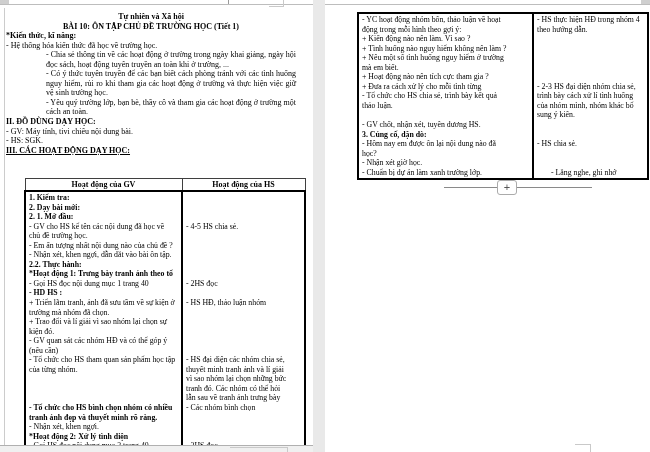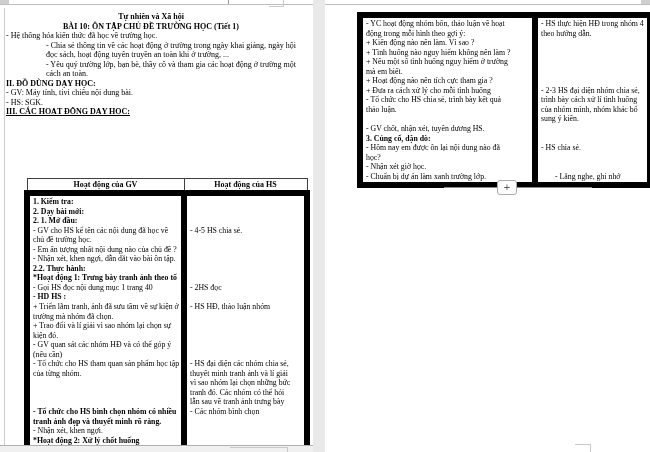--- a/index.html
+++ b/index.html
@@ -35,21 +35,21 @@
   .ln.b{font-weight:bold;}
   .ln.u{text-decoration:underline;}
   .ln.c{text-align:center;white-space:normal;}
   .ln.j{white-space:normal;text-align:justify;padding-left:40px;}
   .ln.i{padding-left:14px;}
 
   
   .doc-table{position:absolute;border-collapse:collapse;table-layout:fixed;}
   .doc-table th{border:1px solid #3f3f3f;font-weight:bold;font-size:8px;height:11px;
                 line-height:11px;padding:0;text-align:center;color:#000;}
-  .doc-table td{border:6px solid #000000;vertical-align:top;padding:1px 1px 1px 3px;overflow:hidden;}
+  .doc-table td{border:2px solid #000000;vertical-align:top;padding:1px 1px 1px 3px;overflow:hidden;}
   .doc-table td .ln{font-size:7.8px;}
   .t1{left:24px;top:173px;width:280px;border-radius:23px;}
   .t1 .col-gv{width:157px;} .t1 .col-hs{width:123px;}
   .t2{left:357px;top:12px;width:290px;}
   .t2 .col-gv{width:175px;} .t2 .col-hs{width:115px;}
 
   
   .divider{position:absolute;left:444px;top:179px;width:148px;height:16px;
            display:flex;align-items:center;}
   .divider-line{border-top:1px solid #8a8a8a;height:0;}
@@ -68,22 +68,24 @@
   <div class="corner-tl"></div>
   <div class="corner-tr"></div>
   <div class="prev-edge-left"></div>
   <div class="prev-edge-right"></div>
   <div class="prev-tick"></div>
 
   <div class="page page-left">
     <div class="intro">
         <div class="ln b c">Tự nhiên và Xã hội</div>
         <div class="ln b c">BÀI 10: ÔN TẬP CHỦ ĐỀ TRƯỜNG HỌC (Tiết 1)</div>
+        <div class="ln b">*Kiến thức, kĩ năng:</div>
         <div class="ln">- Hệ thống hóa kiến thức đã học về trường học.</div>
         <div class="ln j">- Chia sẻ thông tin về các hoạt động ở trường trong ngày khai giảng, ngày hội đọc sách, hoạt động tuyên truyền an toàn khi ở trường, ...</div>
+        <div class="ln j">- Có ý thức tuyên truyền để các bạn biết cách phòng tránh với các tình huống nguy hiểm, rủi ro khi tham gia các hoạt động ở trường và thực hiện việc giữ vệ sinh trường học.</div>
         <div class="ln j">- Yêu quý trường lớp, bạn bè, thầy cô và tham gia các hoạt động ở trường một cách an toàn.</div>
         <div class="ln b">II. ĐỒ DÙNG DẠY HỌC:</div>
         <div class="ln">- GV: Máy tính, tivi chiếu nội dung bài.</div>
         <div class="ln">- HS: SGK.</div>
         <div class="ln b u">III. CÁC HOẠT ĐỘNG DẠY HỌC:</div>
       </div>
 
     <table class="doc-table t1">
       <colgroup>
           <col class="col-gv">
@@ -116,21 +118,21 @@
               <div class="ln">- GV quan sát các nhóm HĐ và có thể góp ý</div>
               <div class="ln">(nếu cần)</div>
               <div class="ln">- Tổ chức cho HS tham quan sản phẩm học tập</div>
               <div class="ln">của từng nhóm.</div>
               <div class="ln">&nbsp;</div>
               <div class="ln">&nbsp;</div>
               <div class="ln">&nbsp;</div>
               <div class="ln b">- Tổ chức cho HS bình chọn nhóm có nhiều</div>
               <div class="ln b">tranh ảnh đẹp và thuyết minh rõ ràng.</div>
               <div class="ln">- Nhận xét, khen ngợi.</div>
-              <div class="ln b">*Hoạt động 2: Xử lý chốt huống</div>
+              <div class="ln b">*Hoạt động 2: Xử lý tình diện</div>
               <div class="ln">- Gọi HS đọc nội dung mục 2 trang 40</div>
             </td>
           <td>
               <div class="ln">&nbsp;</div>
               <div class="ln">&nbsp;</div>
               <div class="ln">&nbsp;</div>
               <div class="ln">- 4-5 HS chia sẻ.</div>
               <div class="ln">&nbsp;</div>
               <div class="ln">&nbsp;</div>
               <div class="ln">&nbsp;</div>
@@ -170,21 +172,21 @@
     <tbody>
       <tr>
         <td>
             <div class="ln">- YC hoạt động nhóm bốn, thảo luận về hoạt</div>
             <div class="ln">động trong mỗi hình theo gợi ý:</div>
             <div class="ln">+ Kiến động nào nên làm. Vì sao ?</div>
             <div class="ln">+ Tình huống nào nguy hiểm không nên làm ?</div>
             <div class="ln">+ Nêu một số tình huống nguy hiểm ở trường</div>
             <div class="ln">mà em biết.</div>
             <div class="ln">+ Hoạt động nào nên tích cực tham gia ?</div>
-            <div class="ln">+ Đưa ra cách xử lý cho mỗi tình huống</div>
+            <div class="ln">+ Đưa ra cách xử lý cho mỗi tình từng</div>
             <div class="ln">- Tổ chức cho HS chia sẻ, trình bày kết quả</div>
             <div class="ln">thảo luận.</div>
             <div class="ln">&nbsp;</div>
             <div class="ln">- GV chốt, nhận xét, tuyên dương HS.</div>
             <div class="ln b">3. Củng cố, dặn dò:</div>
             <div class="ln">- Hôm nay em được ôn lại nội dung nào đã</div>
             <div class="ln">học?</div>
             <div class="ln">- Nhận xét giờ học.</div>
             <div class="ln">- Chuẩn bị dự án làm xanh trường lớp.</div>
           </td>

